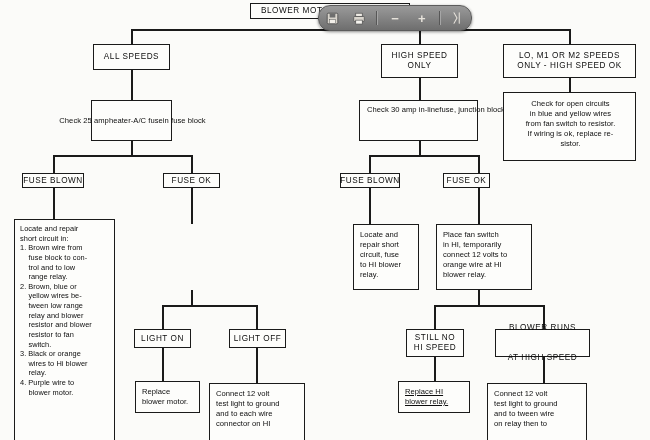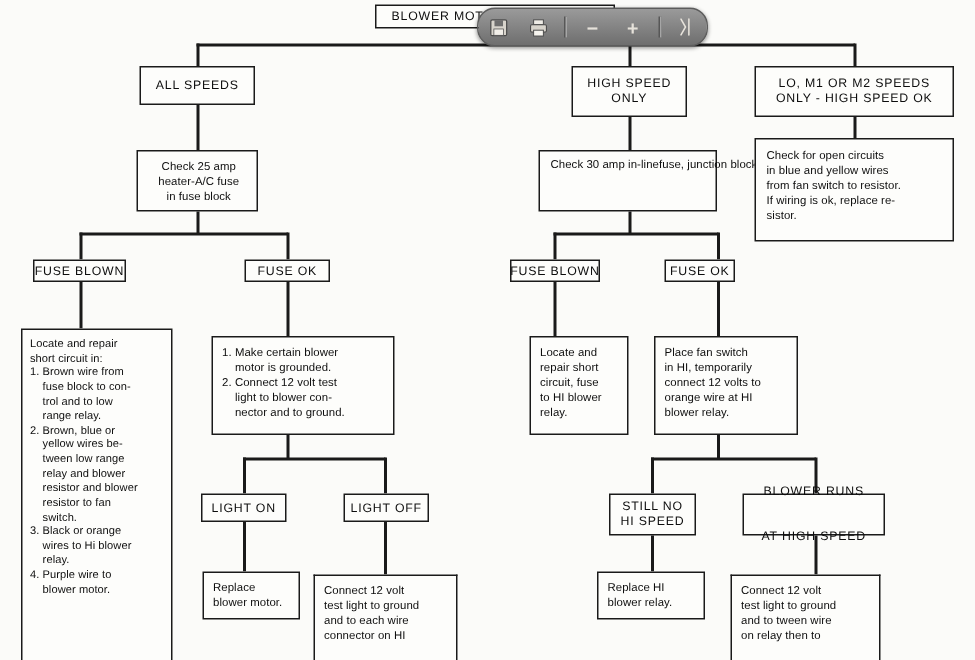--- a/index.html
+++ b/index.html
@@ -106,33 +106,33 @@
   </div>
   <div class="box term" style="left:503px; top:44px; width:133px; height:34px; flex-direction:column; justify-content:center;">
     <span class="ln">LO, M1 OR M2 SPEEDS</span>
     <span class="ln">ONLY - HIGH SPEED OK</span>
   </div>
 
   <div class="ln-v" style="left:131px; top:70px; height:30px;"></div>
   <div class="ln-v" style="left:419px; top:78px; height:22px;"></div>
   <div class="ln-v" style="left:569px; top:78px; height:14px;"></div>
 
-  <div class="box body" style="left:91px; top:100px; width:81px; height:41px; justify-content:center; align-items:center; flex-direction:column; padding-left:7px;">
+  <div class="box body" style="left:91px; top:100px; width:81px; height:41px; justify-content:center; align-items:center; padding-left:7px;">
     <span class="ln">Check 25 amp</span>
     <span class="ln">heater-A/C fuse</span>
     <span class="ln">in fuse block</span>
   </div>
 
   <div class="box body" style="left:359px; top:100px; width:119px; height:41px; flex-direction:row; padding-left:7px;">
     <span class="ln">Check 30 amp in-line</span>
     <span class="ln">fuse, junction block</span>
     <span class="ln">to HI blower relay</span>
   </div>
 
-  <div class="box body" style="left:503px; top:92px; width:133px; height:69px; flex-direction:column; padding-left:7px; padding-top:6px;">
+  <div class="box body" style="left:503px; top:92px; width:133px; height:69px; flex-direction:column; padding-left:7px; padding-top:6px;align-items:center;">
     <span class="ln">Check for open circuits</span>
     <span class="ln">in blue and yellow wires</span>
     <span class="ln">from fan switch to resistor.</span>
     <span class="ln">If wiring is ok, replace re-</span>
     <span class="ln">sistor.</span>
   </div>
 
   <div class="ln-v" style="left:131px; top:141px; height:15px;"></div>
   <div class="ln-h" style="left:53px; top:155px; width:139px;"></div>
   <div class="ln-v" style="left:53px; top:155px; height:18px;"></div>
@@ -176,27 +176,20 @@
     <span class="ln">    resistor and blower</span>
     <span class="ln">    resistor to fan</span>
     <span class="ln">    switch.</span>
     <span class="ln">3. Black or orange</span>
     <span class="ln">    wires to Hi blower</span>
     <span class="ln">    relay.</span>
     <span class="ln">4. Purple wire to</span>
     <span class="ln">    blower motor.</span>
   </div>
 
-  <div class="box body" style="left:141px; top:224px; width:122px; height:66px; flex-direction:column; padding:5px 3px 0 6px;">
-    <span class="ln">1. Make certain blower</span>
-    <span class="ln">    motor is grounded.</span>
-    <span class="ln">2. Connect 12 volt test</span>
-    <span class="ln">    light to blower con-</span>
-    <span class="ln">    nector and to ground.</span>
-  </div>
 
   <div class="box body" style="left:353px; top:224px; width:66px; height:66px; flex-direction:column; padding:5px 3px 0 6px;">
     <span class="ln">Locate and</span>
     <span class="ln">repair short</span>
     <span class="ln">circuit, fuse</span>
     <span class="ln">to HI blower</span>
     <span class="ln">relay.</span>
   </div>
 
   <div class="box body" style="left:436px; top:224px; width:96px; height:66px; flex-direction:column; padding:5px 3px 0 6px;">
@@ -244,21 +237,21 @@
     <span class="ln">HI SPEED</span>
   </div>
   <div class="box term" style="left:495px; top:329px; width:95px; height:28px; flex-direction:column; justify-content:center;gap:20px;">
     <span class="ln">BLOWER RUNS</span>
     <span class="ln">AT HIGH SPEED</span>
   </div>
 
   <div class="ln-v" style="left:434px; top:357px; height:24px;"></div>
   <div class="ln-v" style="left:543px; top:357px; height:26px;"></div>
 
-  <div class="box body" style="left:398px; top:381px; width:72px; height:32px; flex-direction:column; padding:5px 3px 0 6px;">
+  <div class="box body" style="left:398px; top:381px; width:72px; height:32px; flex-direction:column; padding:5px 3px 0 6px;text-decoration:underline;">
     <span class="ln">Replace HI</span>
     <span class="ln">blower relay.</span>
   </div>
 
   <div class="box body" style="left:487px; top:383px; width:100px; height:57px; flex-direction:column; padding:5px 3px 0 6px; border-bottom:none;">
     <span class="ln">Connect 12 volt</span>
     <span class="ln">test light to ground</span>
     <span class="ln">and to tween wire</span>
     <span class="ln">on relay then to</span>
   </div>

